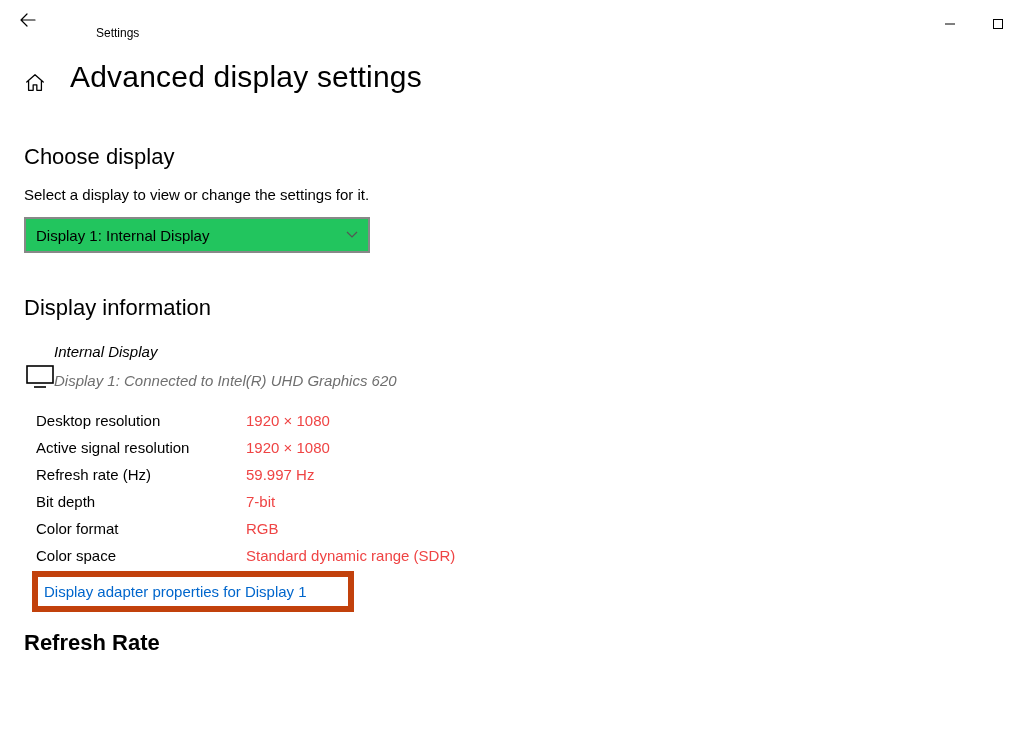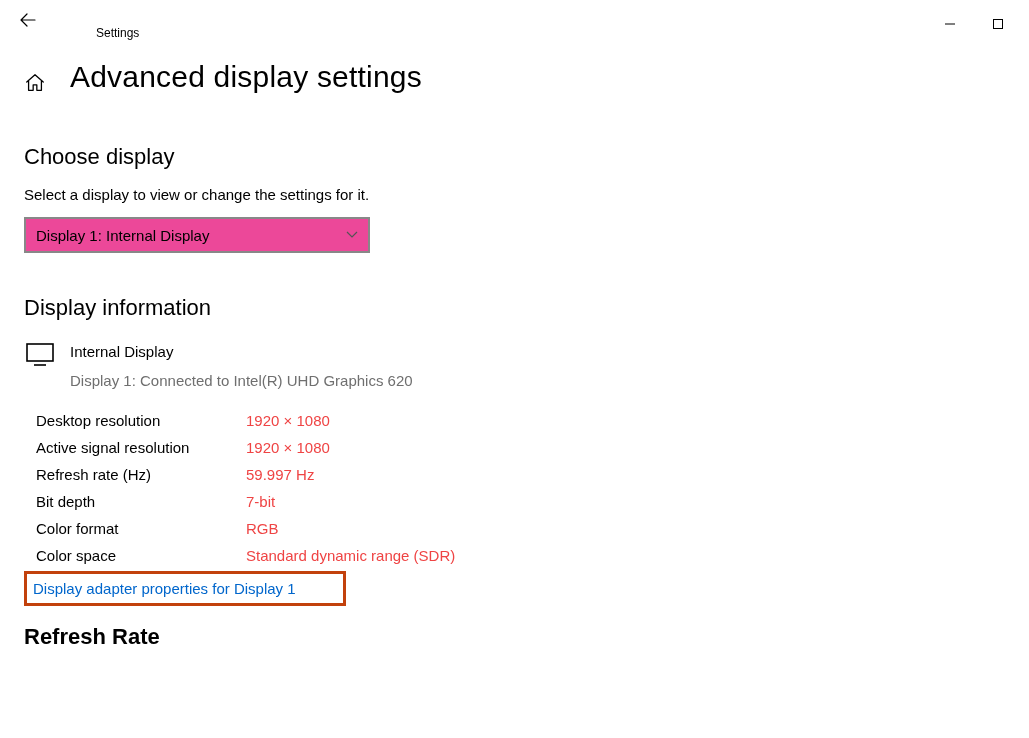--- a/index.html
+++ b/index.html
@@ -86,33 +86,34 @@
   .dropdown {
     display: flex;
     align-items: center;
     justify-content: space-between;
     width: 346px;
     height: 36px;
     border: 2px solid #888888;
     padding: 0 10px;
     cursor: pointer;
     font-size: 15px;
-    background: #ec4899;
+    background: #22c55e;
   }
   .chevron {
     font-size: 12px;
     color: #444;
   }
 
   
   .display-header {
     display: flex;
-    align-items: flex-start;
-    gap: 16px;
+    align-items: flex-end;
+    gap: 0;
     margin: 22px 0 18px 2px;
+    font-style: italic;
   }
   .display-name {
     font-size: 15px;
     color: #000;
   }
   .display-sub {
     font-size: 15px;
     color: #6f6f6f;
     margin-top: 12px;
   }
@@ -134,23 +135,23 @@
   }
   .link {
     color: #0066cc;
     font-size: 15px;
     cursor: pointer;
     display: inline-block;
     padding: 2px 0;
   }
 
   .highlight-box {
-    border: 3px solid #c2410c;
+    border: 6px solid #c2410c;
     padding: 4px 6px;
-    margin-left: 0;
+    margin-left: 8px;
     margin-top: 2px;
     width: 322px;
   }
 
   h2.refresh {
     font-size: 22px;
     font-weight: 600;
     margin: 18px 0 0 0;
   }
 </style>

